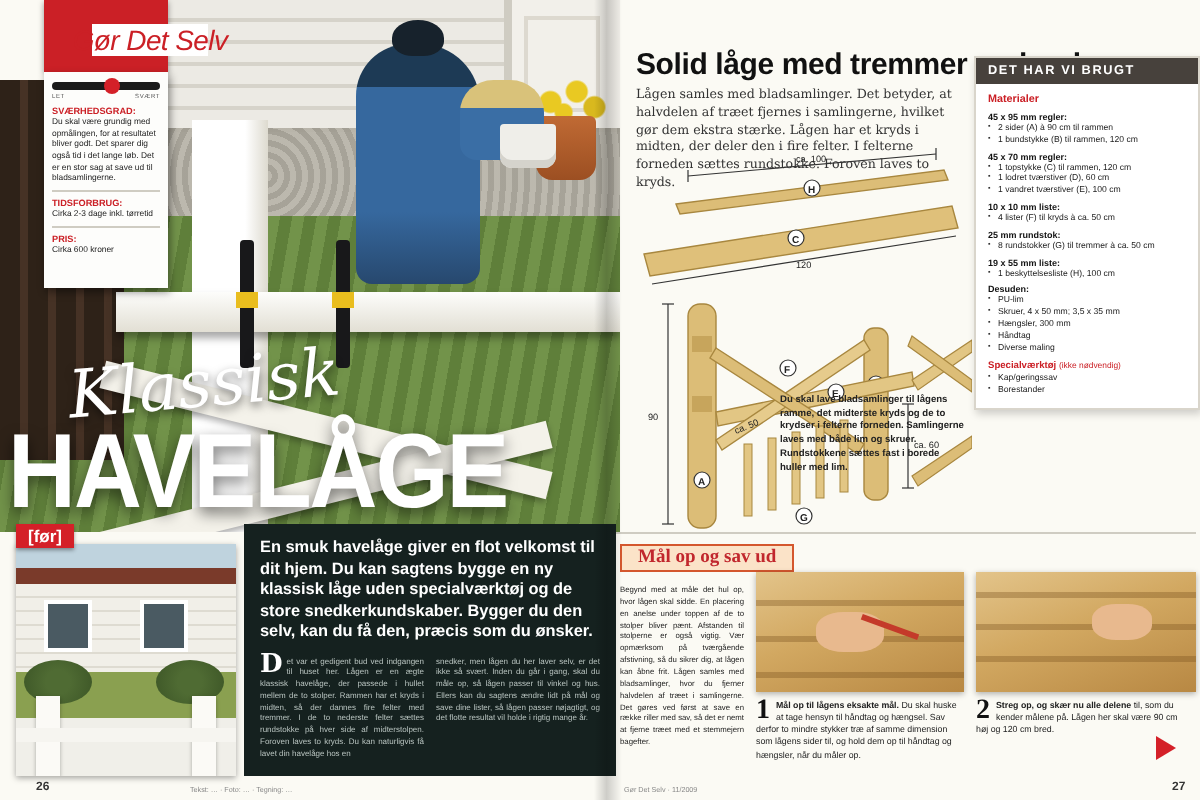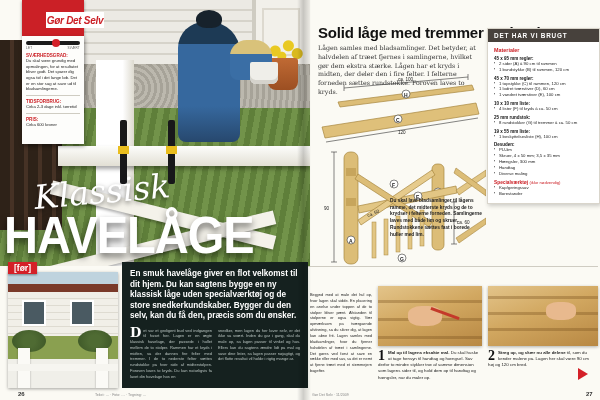--- a/index.html
+++ b/index.html
@@ -22,21 +22,21 @@
   .white-post{position:absolute;left:96px;top:60px;width:38px;height:206px;background:linear-gradient(90deg,#ffffff 0 70%,#dddacf 100%);}
   .rail{position:absolute;left:58px;top:146px;width:252px;height:20px;background:linear-gradient(180deg,#fdfdfb,#e2dfd4);box-shadow:0 3px 4px rgba(0,0,0,.35);}
   .clamp{position:absolute;top:120px;width:7px;height:64px;background:#18181a;border-radius:2px;}
   .clamp::after{content:"";position:absolute;left:-2px;top:26px;width:11px;height:8px;background:#e9bd1e;}
   .cross-a{position:absolute;left:48px;top:208px;width:230px;height:14px;background:#f4f2ea;transform:rotate(14deg);box-shadow:0 2px 3px rgba(0,0,0,.3);}
   .cross-b{position:absolute;left:48px;top:238px;width:230px;height:14px;background:#f4f2ea;transform:rotate(-14deg);box-shadow:0 2px 3px rgba(0,0,0,.3);}
 
   
   #brandbox{position:absolute;left:22px;top:0;width:62px;height:36px;background:#cb2026;box-shadow:0 1px 3px rgba(0,0,0,.4);}
   #brandband{position:absolute;left:24px;top:12px;width:58px;height:16px;background:#fff;display:flex;align-items:center;justify-content:center;}
-  #brandband span{color:#cb2026;font-weight:bold;font-style:italic;font-size:10px;letter-spacing:-.3px;white-space:nowrap;}
+  #brandband span{color:#cb2026;font-weight:normal;font-style:italic;font-size:14px;letter-spacing:-.3px;white-space:nowrap;}
   #infobox{position:absolute;left:22px;top:36px;width:62px;height:108px;background:#fdfdfb;box-shadow:1px 2px 4px rgba(0,0,0,.45);padding:3px 4px;box-sizing:border-box;}
   .slider-bar{position:relative;width:54px;height:4px;background:#1a1a1a;border-radius:2px;margin:2px 0 1px 0;}
   .slider-dot{position:absolute;left:26px;top:-2px;width:8px;height:8px;background:#d42028;border-radius:50%;}
   .slider-labels{display:flex;justify-content:space-between;font-size:3px;color:#555;letter-spacing:.3px;}
   .info-label{color:#cb2026;font-weight:bold;font-size:4.6px;margin-top:3px;}
   .info-text{font-size:4.2px;color:#222;line-height:1.35;}
   .info-div{border-top:1px solid #cfccc2;margin-top:3px;}
 
   
   #kicker{position:absolute;left:34px;top:172px;color:#fff;font-family:"DejaVu Serif",serif;font-style:italic;font-size:33px;transform:rotate(-5deg);text-shadow:0 2px 5px rgba(0,0,0,.55);}
@@ -278,20 +278,21 @@
       <div class="mat-special">
         <span>Specialværktøj</span>
         <span class="note">(ikke nødvendig)</span>
       </div>
       <div class="mat-item">Kap/geringssav</div>
       <div class="mat-item">Borestander</div>
     </div>
   </div>
 
   <div id="howto-divider"></div>
+  <div id="howto-header">Mål op og sav ud</div>
   <div id="howto-body">Begynd med at måle det hul op, hvor lågen skal sidde. En placering en anelse under toppen af de to stolper bliver pænt. Afstanden til stolperne er også vigtig. Vær opmærksom på tværgående afstivning, så du sikrer dig, at lågen kan åbne frit. Lågen samles med bladsamlinger, hvor du fjerner halvdelen af træet i samlingerne. Det gøres ved først at save en række riller med sav, så det er nemt at fjerne træet med et stemmejern bagefter.</div>
 
   <div class="step-photo" style="left:378px;width:104px;">
     <div class="wood-line" style="top:14px"></div>
     <div class="wood-line" style="top:32px"></div>
     <div class="wood-line" style="top:50px"></div>
     <div class="hand" style="left:30px;top:20px;width:34px;height:20px;"></div>
     <div class="pencil" style="left:52px;top:26px;"></div>
   </div>
   <div class="step-photo" style="left:488px;width:110px;">

